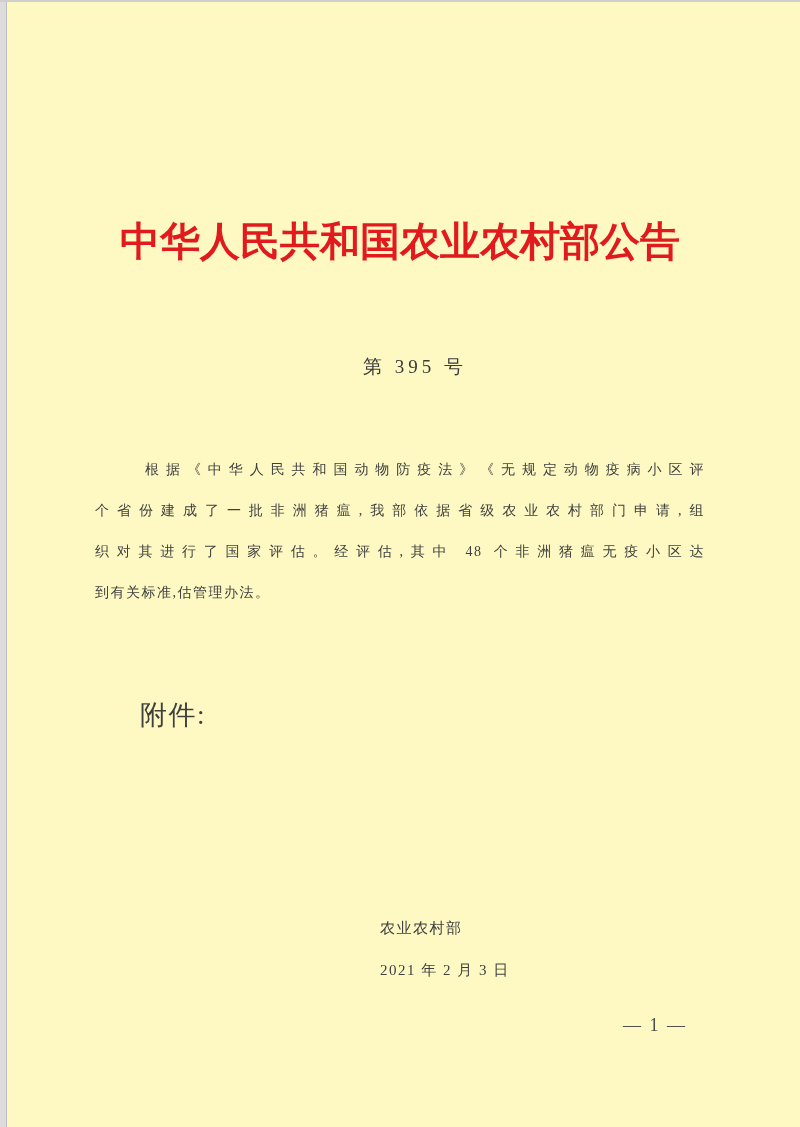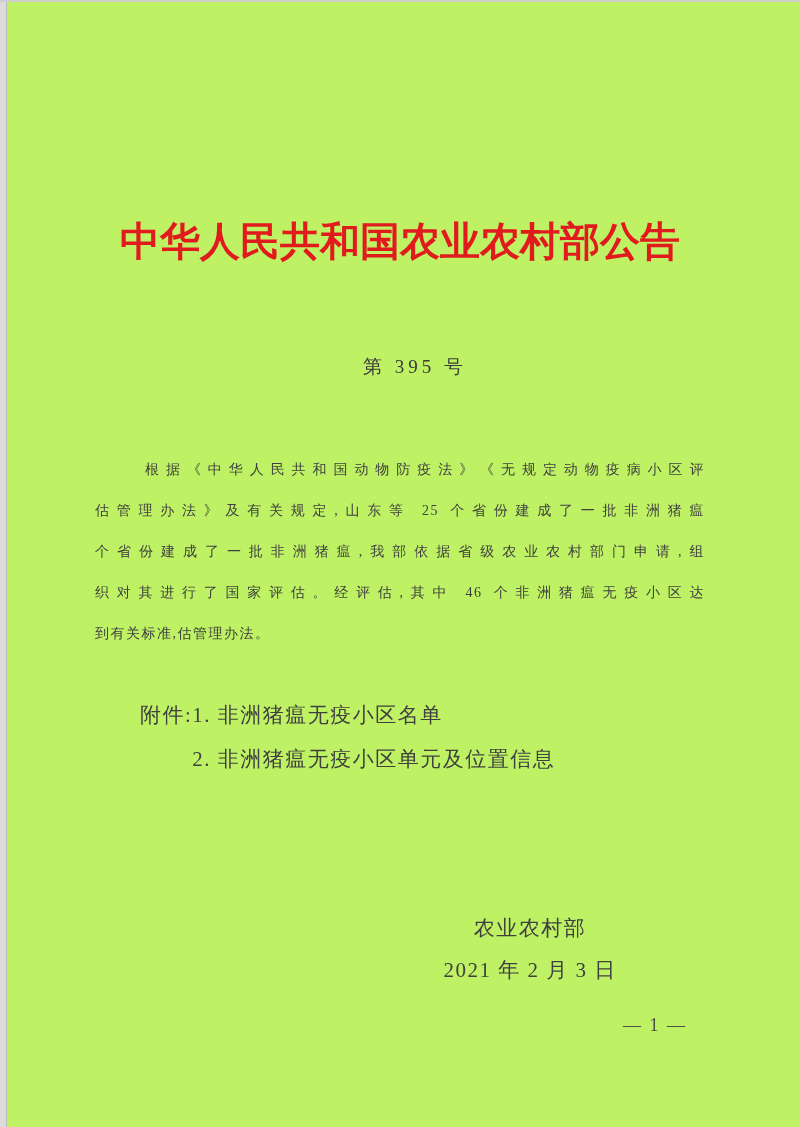--- a/index.html
+++ b/index.html
@@ -4,21 +4,21 @@
 <style>
   html, body {
     margin: 0;
     padding: 0;
     background: #ffffff;
   }
   .page {
     position: relative;
     width: 800px;
     height: 1127px;
-    background: #bef264;
+    background: #fef9c3;
     overflow: hidden;
     font-family: "Liberation Serif", "DejaVu Serif", serif;
     color: #3f3f3f;
   }
   
   .scan-edge-left {
     position: absolute;
     left: 0; top: 0;
     width: 6px; height: 1127px;
     background: #dcdcdc;
@@ -71,37 +71,36 @@
     -moz-text-align-last: justify;
   }
   .bline.indent {
     padding-left: 50px;
   }
   .attachments {
     position: absolute;
     left: 140px; top: 693px;
     display: flex;
     align-items: flex-start;
-    font-size: 21px;
+    font-size: 27px;
     letter-spacing: 1.5px;
   }
   .att-label {
     line-height: 44px;
     white-space: nowrap;
   }
   .att-items > div {
     line-height: 44px;
     white-space: nowrap;
   }
   .signature {
     position: absolute;
     left: 380px; top: 907px;
     width: 300px;
-    text-align: center;
-    font-size: 21px;
+    font-size: 15px;
   }
   .signature > div {
     line-height: 42px;
     letter-spacing: 1.5px;
     white-space: nowrap;
   }
   .pageno {
     position: absolute;
     left: 580px; top: 1013px;
     width: 150px;
@@ -119,32 +118,27 @@
 
   <div class="scan-edge-left"></div>
   <div class="scan-edge-top"></div>
 
   <h1 class="title">中华人民共和国农业农村部公告</h1>
 
   <div class="issue">第 395 号</div>
 
   <div class="body-block">
     <div class="bline just indent">根据《中华人民共和国动物防疫法》《无规定动物疫病小区评</div>
-    <div class="bline just">估管理办法》及有关规定,山东等 25 个省份建成了一批非洲猪瘟</div>
     <div class="bline just">个省份建成了一批非洲猪瘟,我部依据省级农业农村部门申请,组</div>
-    <div class="bline just">织对其进行了国家评估。经评估,其中 46 个非洲猪瘟无疫小区达</div>
+    <div class="bline just">织对其进行了国家评估。经评估,其中 48 个非洲猪瘟无疫小区达</div>
     <div class="bline">到有关标准,估管理办法。</div>
   </div>
 
   <div class="attachments">
     <span class="att-label">附件:</span>
-    <div class="att-items">
-      <div>1. 非洲猪瘟无疫小区名单</div>
-      <div>2. 非洲猪瘟无疫小区单元及位置信息</div>
-    </div>
   </div>
 
   <div class="signature">
     <div>农业农村部</div>
     <div>2021 年 2 月 3 日</div>
   </div>
 
   <div class="pageno">— 1 —</div>
 
 </div>

